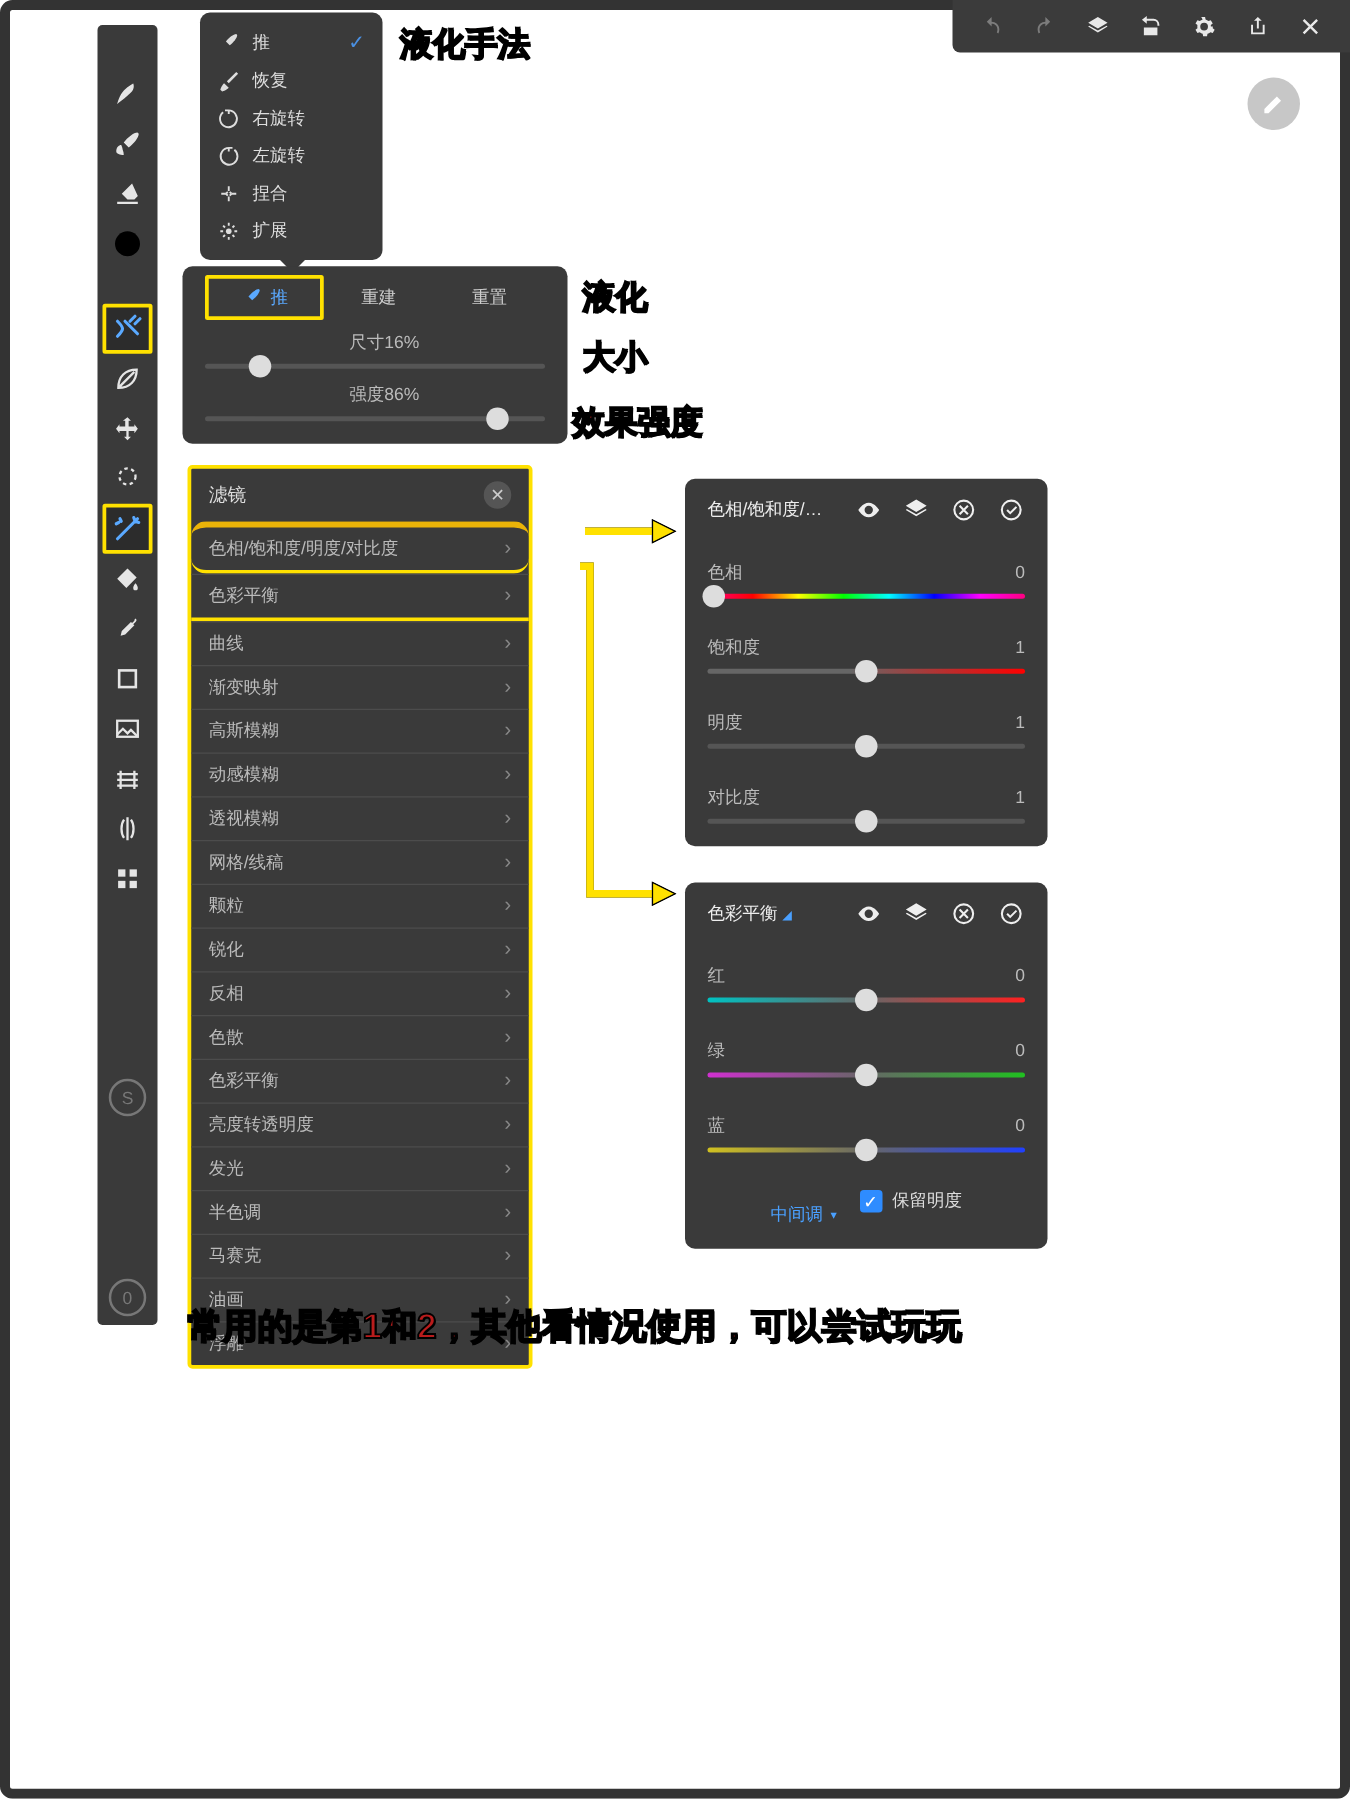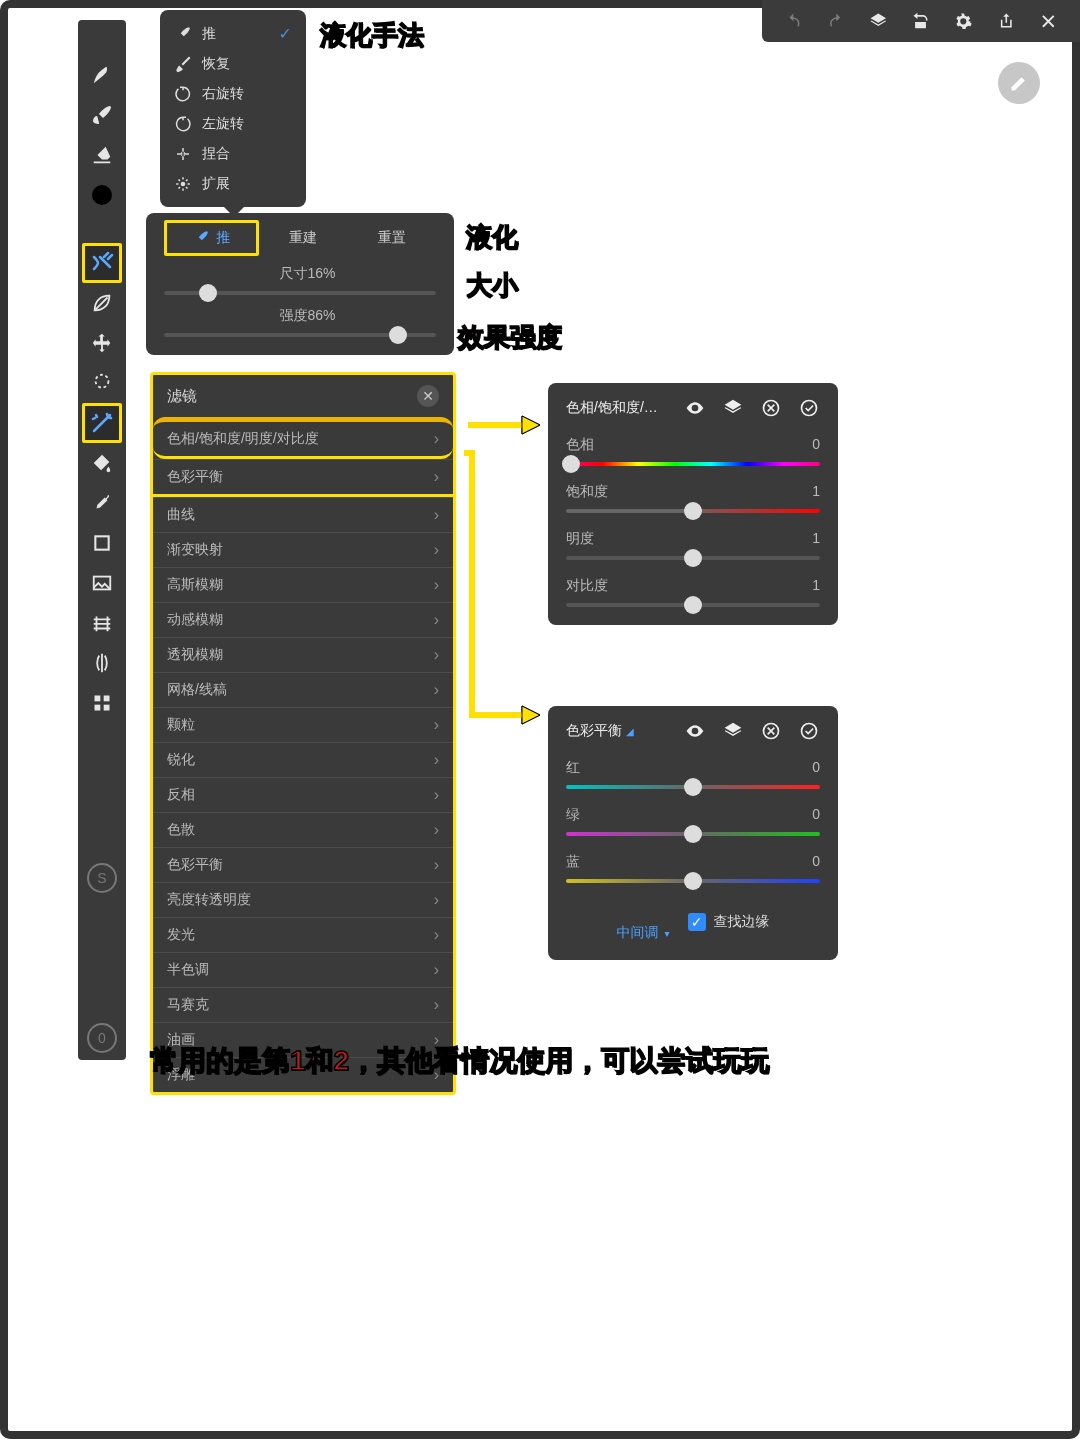--- a/index.html
+++ b/index.html
@@ -103,39 +103,39 @@
   .row { display:flex; justify-content:center; margin-top:12px; font-size:14px; color:#bbb;margin-left:15px;}
   .slider { position:relative; height:4px; background:#555; border-radius:2px; margin-top:8px;}
   .slider .thumb {
     position:absolute; top:-7px;
     width:18px; height:18px; border-radius:50%;
     background:#ddd;
     transform:translateX(-50%);
   }
 
   
-  .filter-panel { top:372px; left:150px; width:306px; border:3px solid #ffe100; border-radius:4px; padding:0; }
+  .filter-panel { top:372px; left:150px; width:276px; border:3px solid #ffe100; border-radius:4px; padding:0; }
   .filter-hdr { display:flex; justify-content:space-between; align-items:center; padding:10px 14px; font-size:15px; color:#ddd; border-bottom:none;}
   .filter-hdr .xbtn { width:22px;height:22px;border-radius:50%;background:#555;display:flex;align-items:center;justify-content:center;color:#ccc;font-size:14px;}
   .filter-row {
     display:flex; justify-content:space-between; align-items:center;
     padding:8px 14px; font-size:14px; color:#bbb;
     border-top:1px solid #4c4c4c;
   }
   .filter-row.hl { border-bottom:3px solid #ffe100;}
   .filter-row.hl.first{ border-top:5px solid #eab308;border-radius:12px;}
   .filter-row .chev { color:#888; font-size:16px;}
 
   
   .adj-panel { width:290px; padding:14px 18px 18px 18px; }
   .adj-hdr { display:flex; align-items:center; gap:16px; color:#eee; font-size:14px; }
   .adj-hdr .title { flex:1; white-space:nowrap; overflow:hidden; text-overflow:ellipsis;}
   .adj-hdr .hicon { width:22px;height:22px; display:flex;align-items:center;justify-content:center; }
   .adj-hdr .hicon svg{ fill:#eee; width:20px;height:20px;}
-  .adj-row { margin-top:17px; }
+  .adj-row { margin-top:30px; }
   .adj-label { display:flex; justify-content:space-between; color:#bbb; font-size:14px;}
   .hue-track {
     height:4px; margin-top:8px; border-radius:2px;
     background:linear-gradient(to right,#ff0080,#ff0000,#ffff00,#00ff00,#00ffff,#0000ff,#ff00ff,#ff0080);
     position:relative;
   }
   .hue-track.pad { background:linear-gradient(to right,#666 0%, #666 45%, #ff0000 100%); }
   .gray-track { height:4px; margin-top:8px; border-radius:2px; background:#555; position:relative;}
   .thumb2 { position:absolute; top:-7px; width:18px;height:18px;border-radius:50%;background:#ddd;transform:translateX(-50%);}
   .rg-track { height:4px; margin-top:8px; border-radius:2px; position:relative;}
@@ -576,21 +576,21 @@
         <span>0</span>
       </div>
     <div class="rg-track rg-blue">
         <div class="thumb2" style="left:50%"></div>
       </div>
   </div>
   <div class="adj-footer">
     <div class="mid">中间调</div>
     <div class="chk">
       <span class="box">✓</span>
-      <span>查找边缘</span>
+      <span>保留明度</span>
     </div>
   </div>
 </div>
 
 <div class="anno" style="top:18px; left:320px;">液化手法</div>
 <div class="anno" style="top:220px; left:466px;">液化</div>
 <div class="anno" style="top:268px; left:466px;">大小</div>
 <div class="anno" style="top:320px; left:458px;">效果强度</div>
 <div class="anno big" style="top:1042px; left:150px;">常用的是第1和2，其他看情况使用，可以尝试玩玩</div>
 

